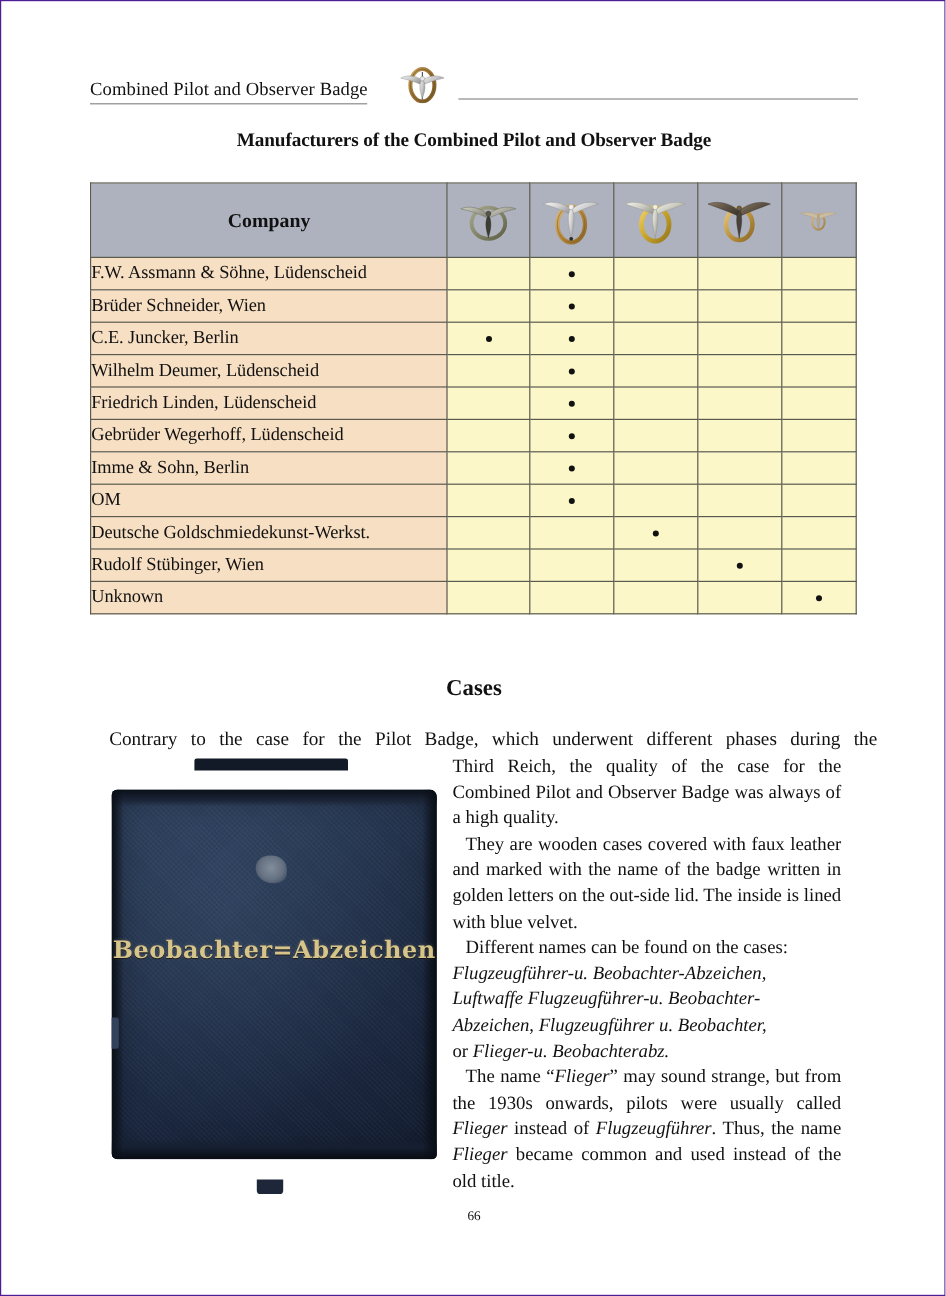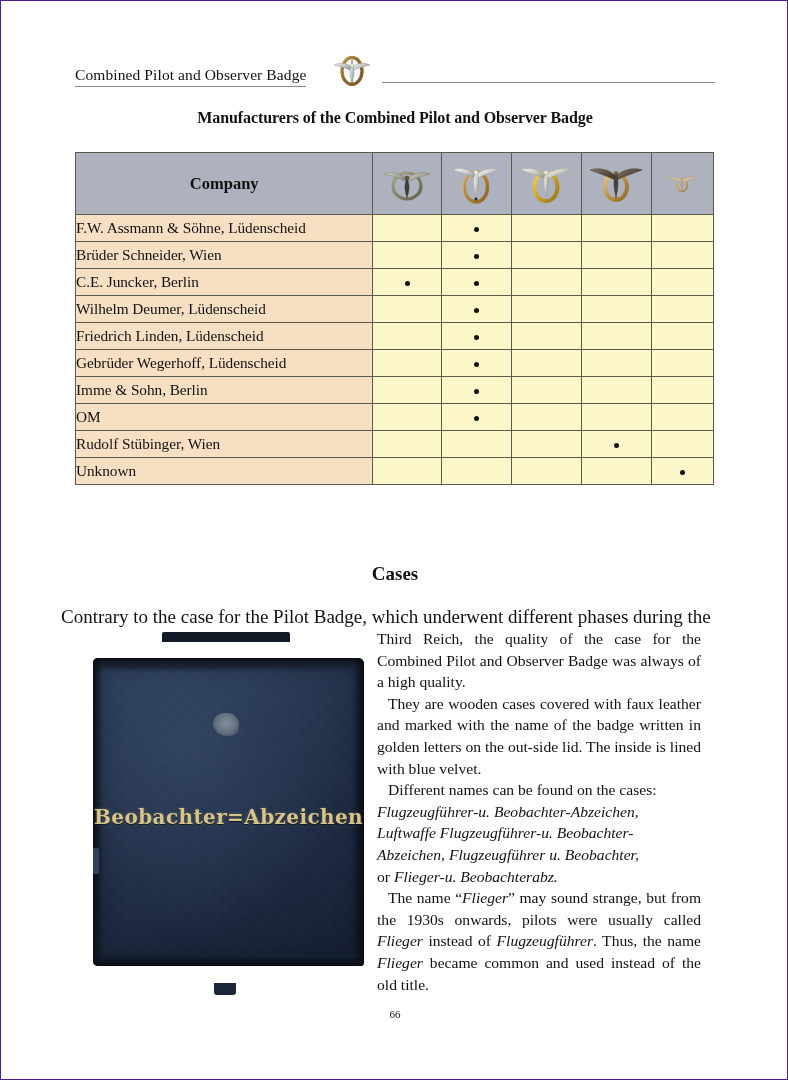--- a/index.html
+++ b/index.html
@@ -125,23 +125,23 @@
     left: 74px; top: 562px;
     width: 640px;
     text-align: center;
     font-size: 19px;
     font-weight: bold;
   }
 
   
   .lead-line {
     position: absolute;
-    left: 60px; top: 605px;
+    left: 90px; top: 605px;
     width: 640px;
-    font-size: 19px;
+    font-size: 16px;
     line-height: 22px;
     text-align: justify;
     text-align-last: justify;
     white-space: nowrap;
   }
   .photo {
     position: absolute;
     left: 83px; top: 639px;
     width: 290px; height: 345px;
   }
@@ -247,21 +247,21 @@
     text-align: center;
     color: #d6c48a;
     font-family: "DejaVu Serif", "Liberation Serif", serif;
     font-weight: bold;
     font-size: 20px;
     line-height: 31px;
     letter-spacing: 0.4px;
     text-shadow: 0 1px 1px rgba(0,0,0,0.7), 0 0 3px rgba(214,196,138,0.35);
     white-space: nowrap;
   }
-  .case-text .l2 { font-size: 20px; margin-top: 26px; }
+  .case-text .l2 { font-size: 20px; }
 </style>
 </head>
 <body>
 
 <div class="page">
 
   <div class="runhead">
     <div class="runhead-left">Combined Pilot and Observer Badge</div>
 
     <div class="runhead-badge">
@@ -482,20 +482,28 @@
           </tr>
           <tr class="body-row">
             <td class="cell-company">OM</td>
             <td class="cell-mark"></td>
             <td class="cell-mark"><span class="dot" title="•"></span></td>
             <td class="cell-mark"></td>
             <td class="cell-mark"></td>
             <td class="cell-mark"></td>
           </tr>
           <tr class="body-row">
+            <td class="cell-company">Deutsche Goldschmiedekunst-Werkst.</td>
+            <td class="cell-mark"></td>
+            <td class="cell-mark"></td>
+            <td class="cell-mark"><span class="dot" title="•"></span></td>
+            <td class="cell-mark"></td>
+            <td class="cell-mark"></td>
+          </tr>
+          <tr class="body-row">
             <td class="cell-company">Rudolf Stübinger, Wien</td>
             <td class="cell-mark"></td>
             <td class="cell-mark"></td>
             <td class="cell-mark"></td>
             <td class="cell-mark"><span class="dot" title="•"></span></td>
             <td class="cell-mark"></td>
           </tr>
           <tr class="body-row">
             <td class="cell-company">Unknown</td>
             <td class="cell-mark"></td>

